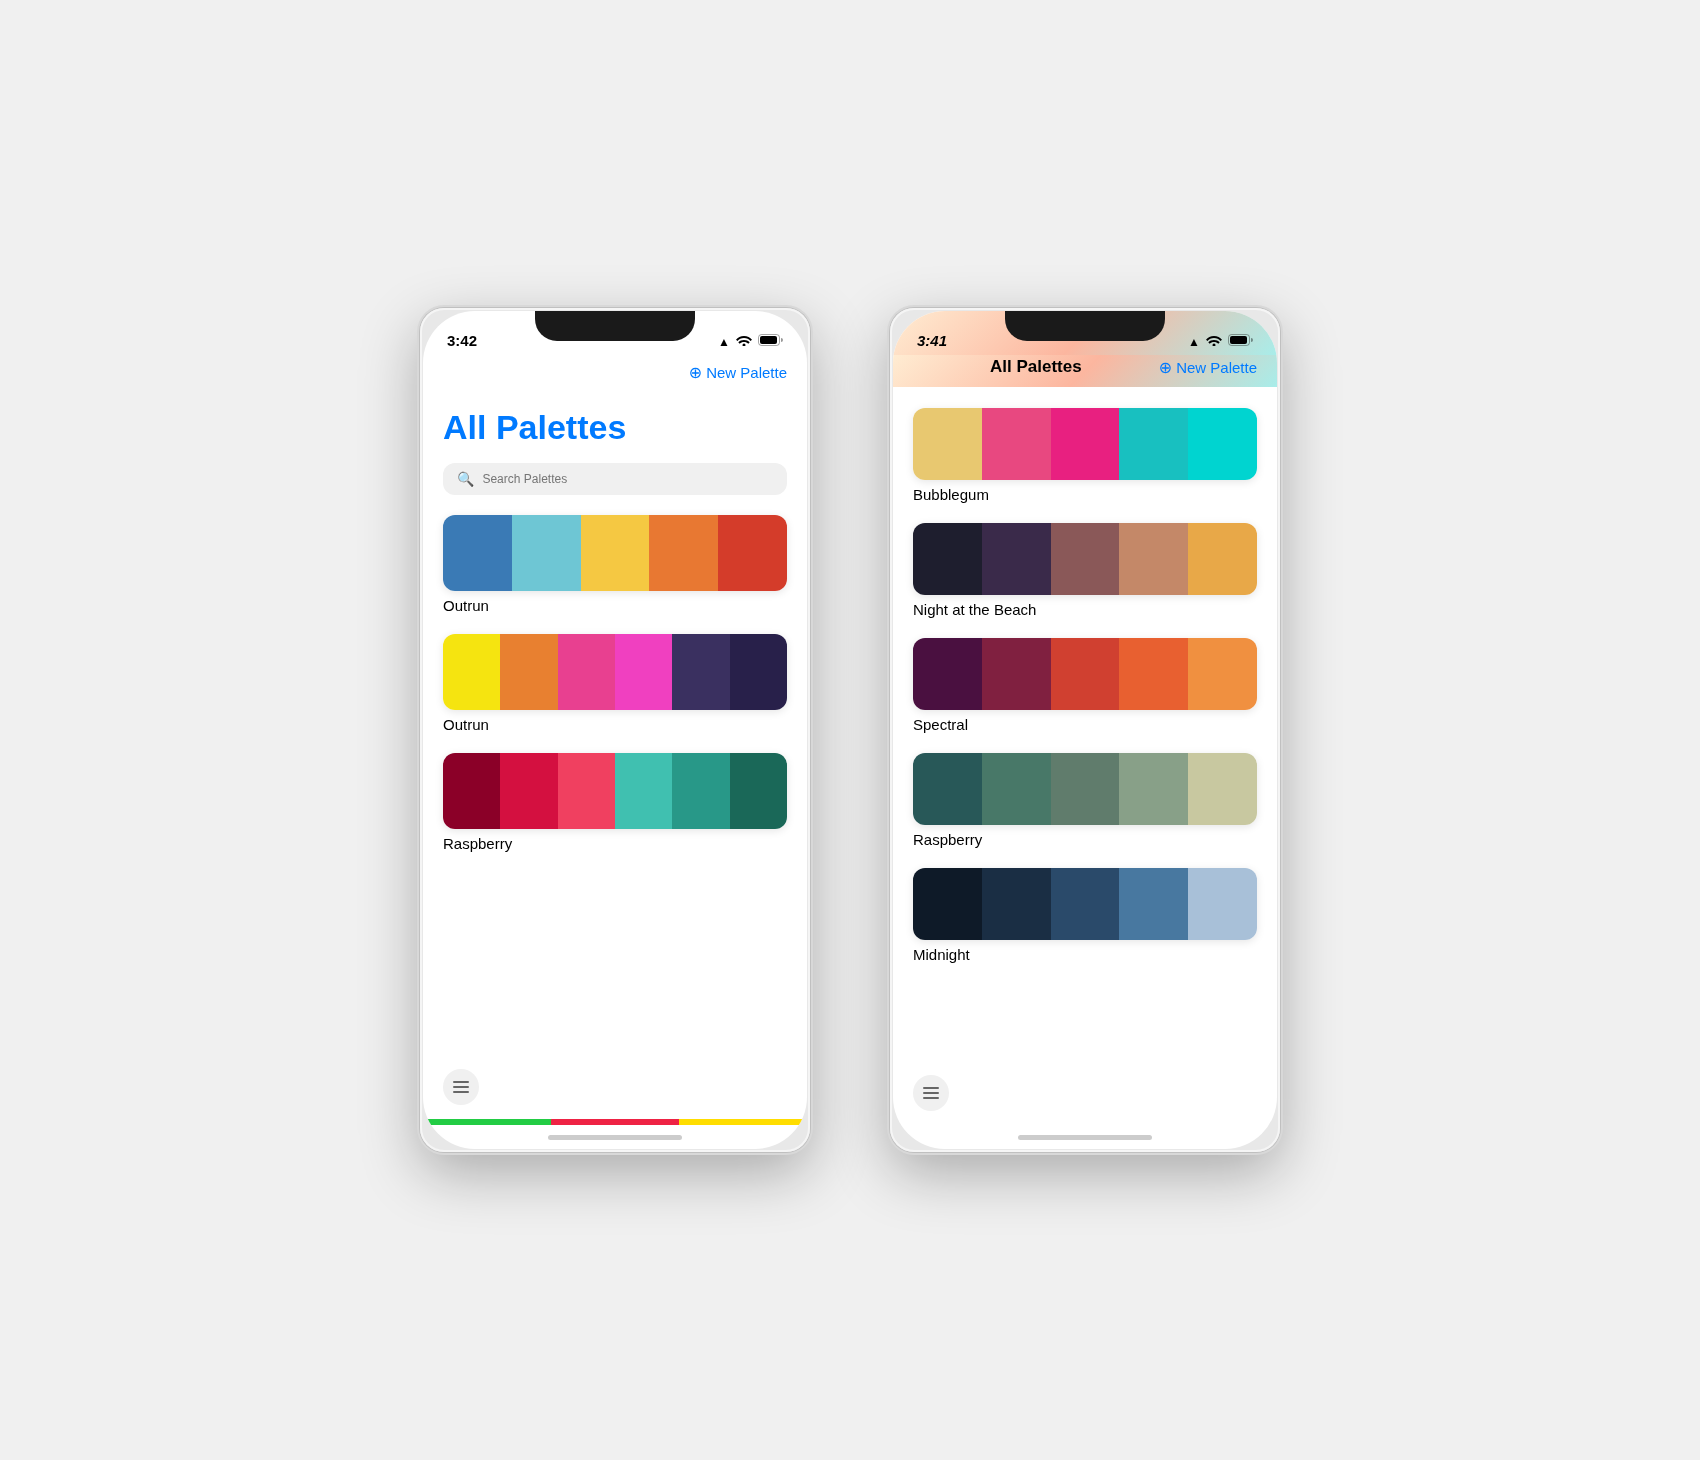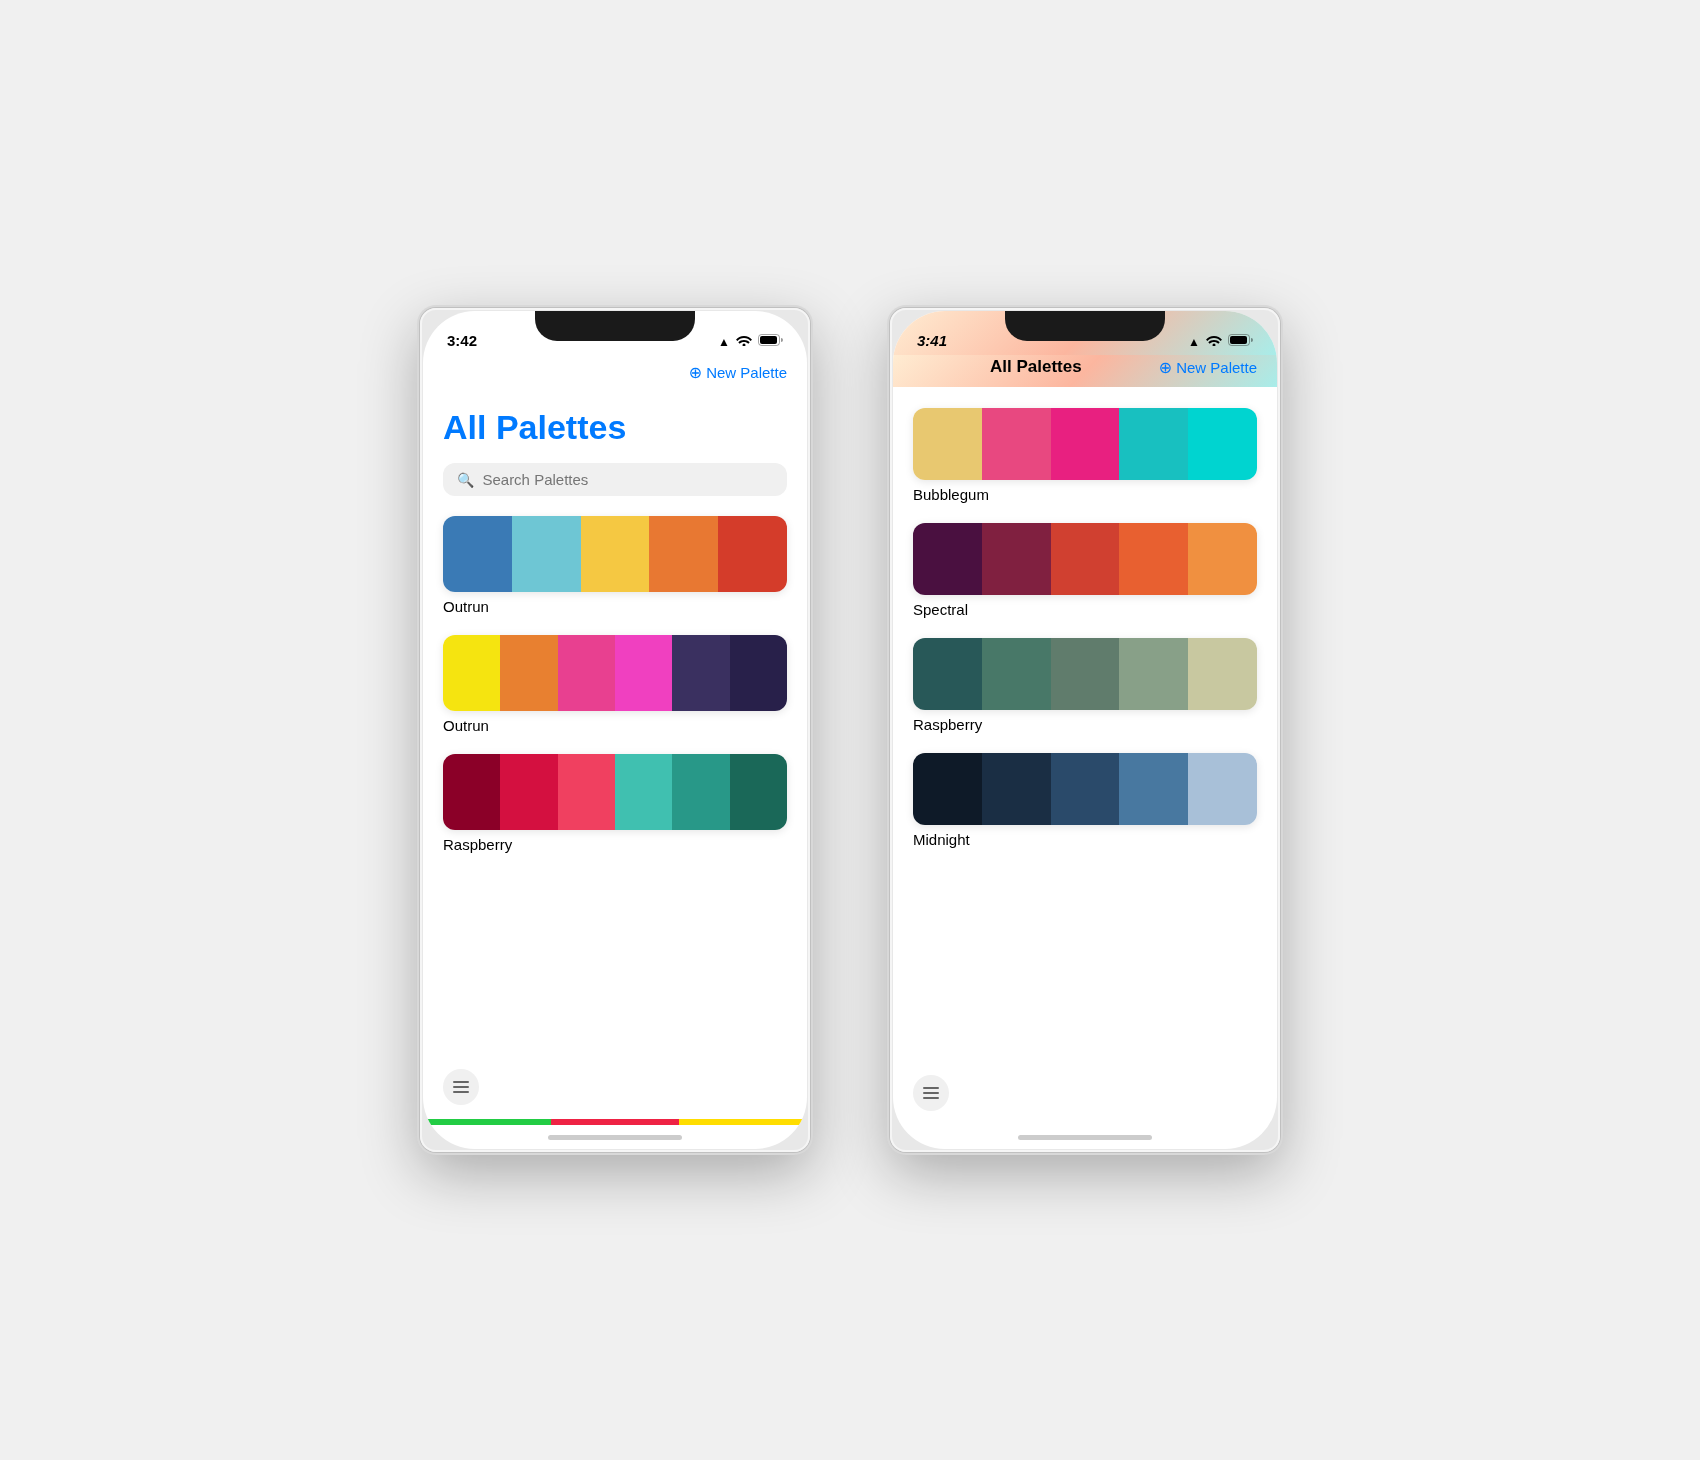--- a/index.html
+++ b/index.html
@@ -12,21 +12,21 @@
       justify-content: center;
       gap: 80px;
       font-family: -apple-system, BlinkMacSystemFont, 'SF Pro Display', 'Helvetica Neue', sans-serif;
     }
 
     
     .phone {
       width: 390px;
       height: 844px;
       background: #e8e8e8;
-      border-radius: 16px;
+      border-radius: 24px;
       padding: 3px;
       box-shadow:
         0 0 0 1px #c0c0c0,
         0 0 0 3px #d8d8d8,
         0 20px 60px rgba(0,0,0,0.3),
         inset 0 0 0 2px #f5f5f5;
       position: relative;
     }
 
     .phone-inner {
@@ -151,21 +151,21 @@
     }
 
     .search-bar .search-icon-wrap {
       color: #8e8e93;
       font-size: 14px;
     }
 
     .search-bar input {
       border: none;
       background: transparent;
-      font-size: 15px;
+      font-size: 12px;
       color: #8e8e93;
       outline: none;
       width: 100%;
     }
 
     
     .palette-item {
       margin-bottom: 20px;
     }
 
@@ -392,20 +392,30 @@
         <div class="palette-swatch">
           <div class="swatch" style="background:#e8c870;"></div>
           <div class="swatch" style="background:#e84880;"></div>
           <div class="swatch" style="background:#e82080;"></div>
           <div class="swatch" style="background:#18c0c0;"></div>
           <div class="swatch" style="background:#00d4d0;"></div>
         </div>
         <div class="palette-name">Bubblegum</div>
       </div>
 
+      <div class="palette-item">
+        <div class="palette-swatch">
+          <div class="swatch" style="background:#1e1e2e;"></div>
+          <div class="swatch" style="background:#3a2a4a;"></div>
+          <div class="swatch" style="background:#8a5858;"></div>
+          <div class="swatch" style="background:#c48868;"></div>
+          <div class="swatch" style="background:#e8a848;"></div>
+        </div>
+        <div class="palette-name">Night at the Beach</div>
+      </div>
 
       <div class="palette-item">
         <div class="palette-swatch">
           <div class="swatch" style="background:#4a1040;"></div>
           <div class="swatch" style="background:#802040;"></div>
           <div class="swatch" style="background:#d04030;"></div>
           <div class="swatch" style="background:#e86030;"></div>
           <div class="swatch" style="background:#f09040;"></div>
         </div>
         <div class="palette-name">Spectral</div>

